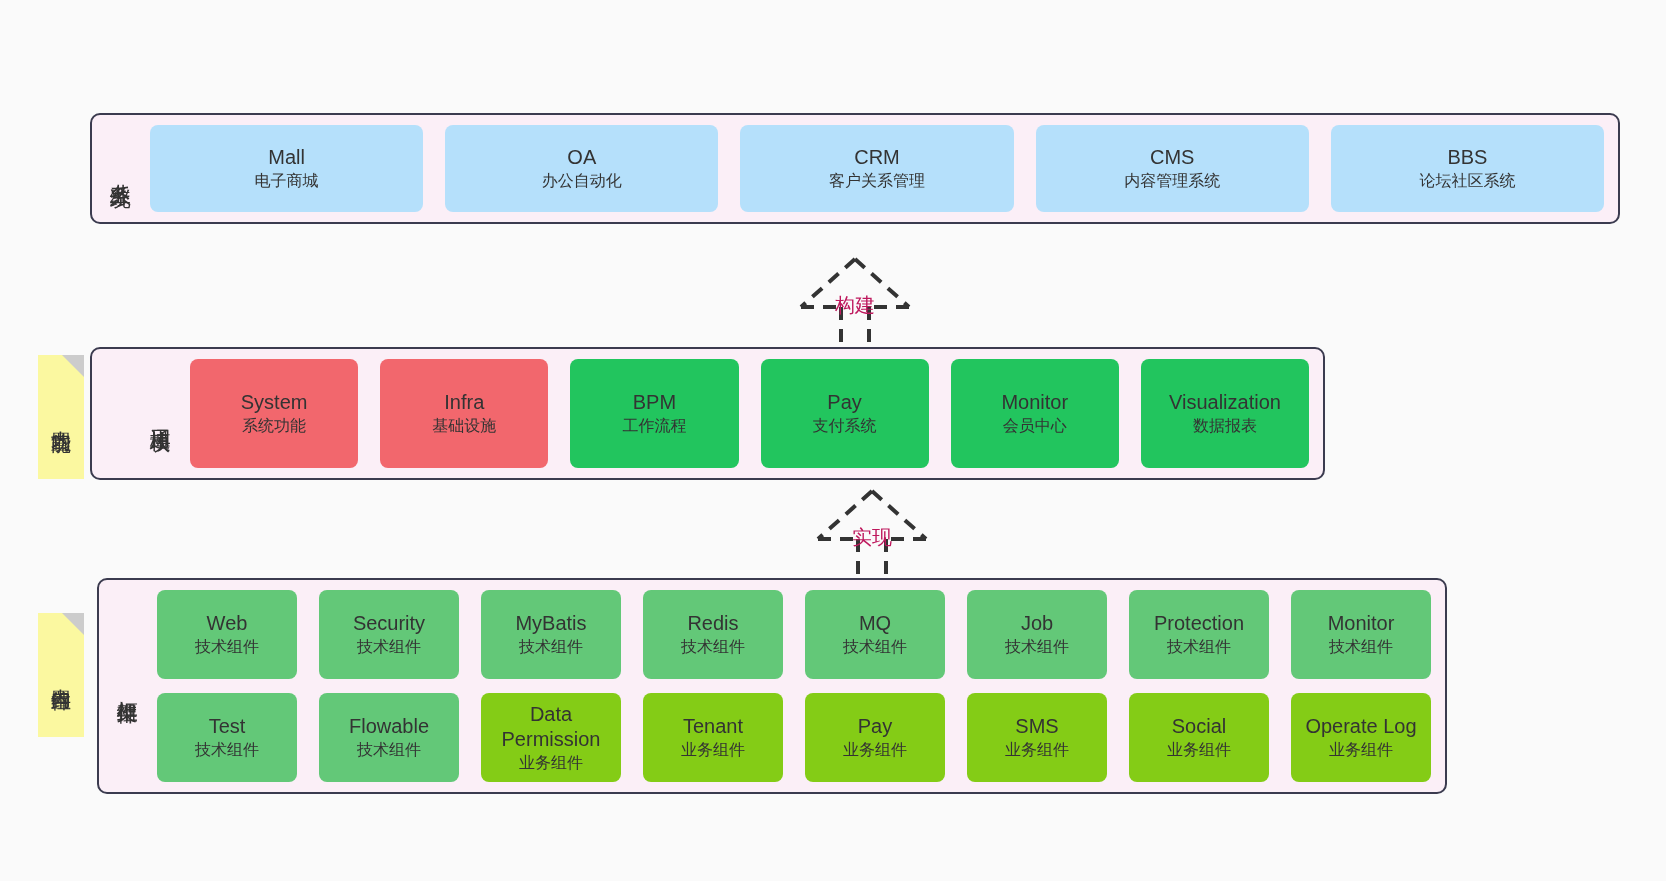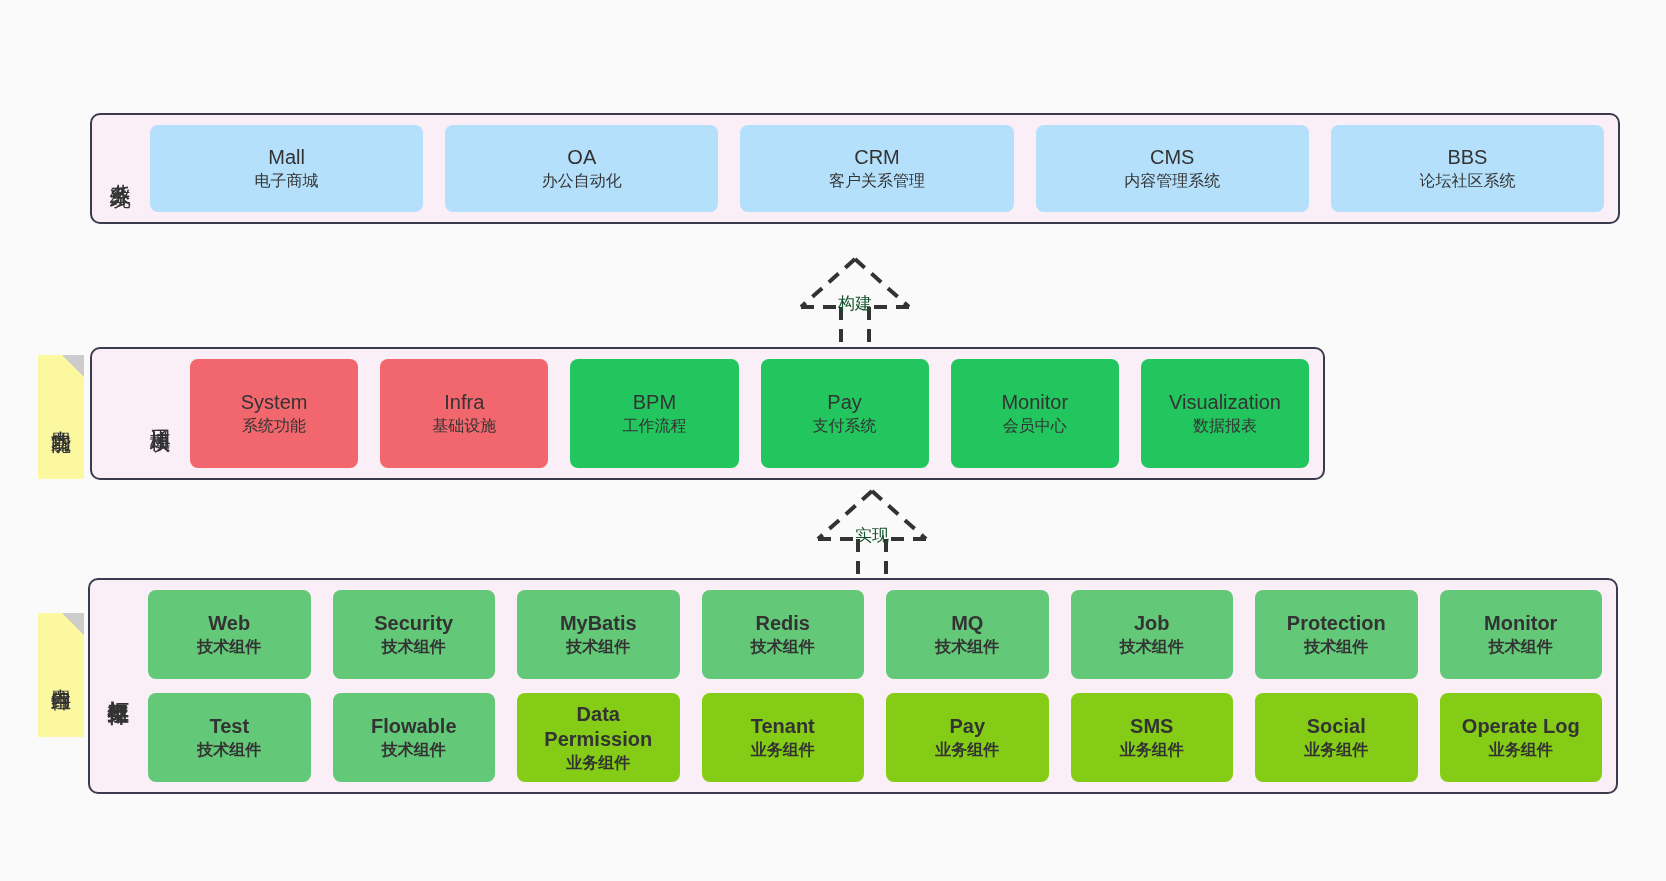--- a/index.html
+++ b/index.html
@@ -108,31 +108,31 @@
     position: absolute;
     width: 200px;
     height: 96px;
   }
   .connector svg { position: absolute; inset: 0; }
   .connector .conn-label {
     position: absolute;
     left: 50%;
     top: 39px;
     transform: translateX(-50%);
-    font-size: 17px;
-    color: #14532d;
+    font-size: 20px;
+    color: #be185d;
     background: transparent;
     padding: 0 2px;
     white-space: nowrap;
   }
 
   
   #layer-business { left: 90px;  top: 113px; width: 1530px; height: 111px; }
   #layer-common   { left: 90px;  top: 347px; width: 1235px; height: 133px; padding-left: 48px; }
-  #layer-framework{ left: 88px;  top: 578px; width: 1530px; height: 216px; font-weight: bold; }
+  #layer-framework{ left: 97px;  top: 578px; width: 1350px; height: 216px; }
 
   #note-builtin-function  { left: 38px; top: 355px; height: 124px; }
   #note-builtin-component { left: 38px; top: 613px; height: 124px; }
 
   #conn-build     { left: 755px; top: 253px; }
   #conn-implement { left: 772px; top: 485px; }
 </style>
 </head>
 <body>
 

